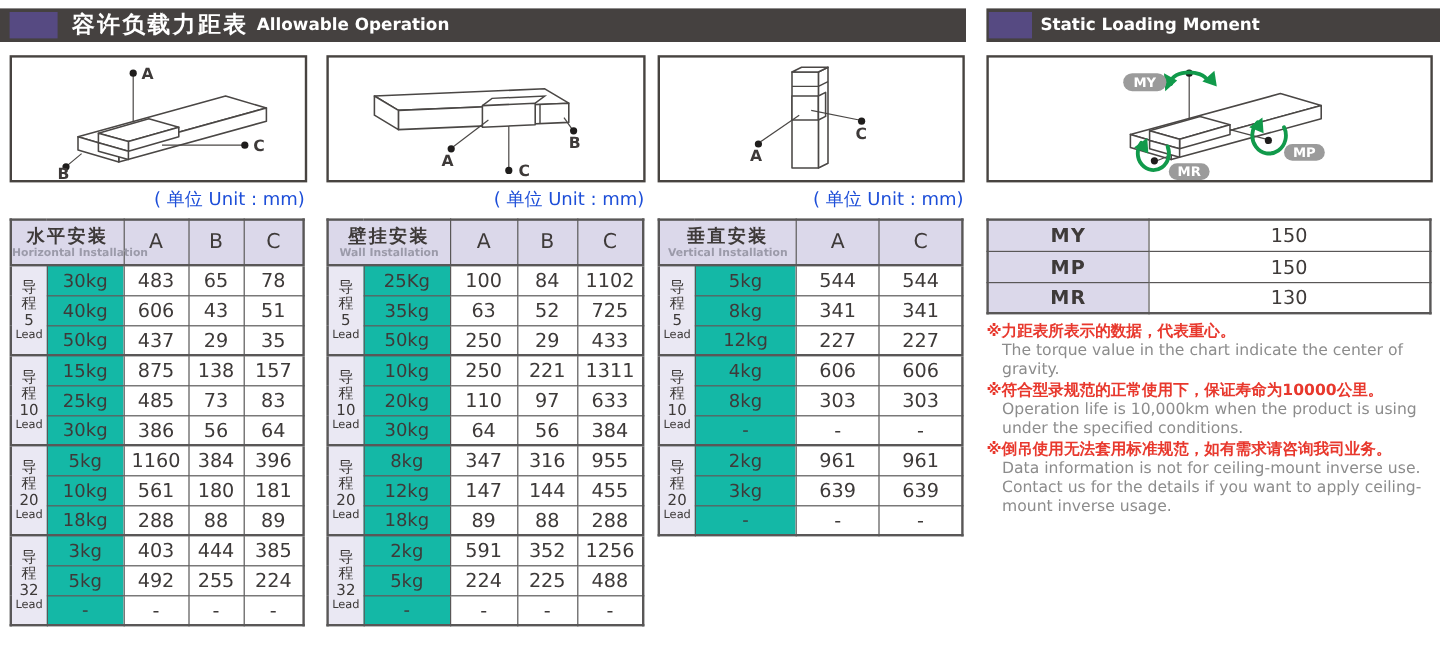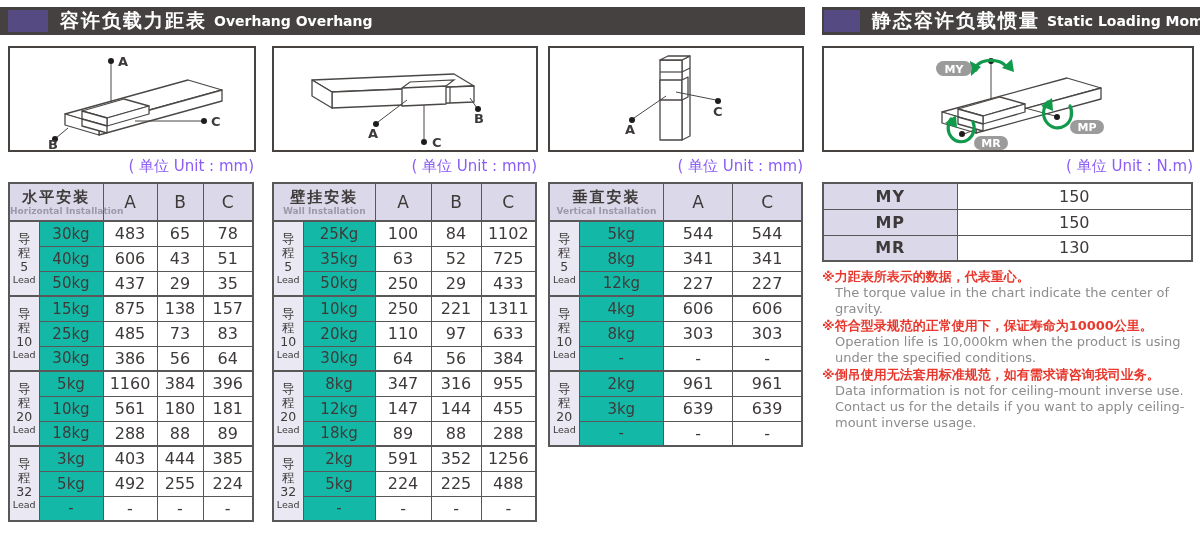--- a/index.html
+++ b/index.html
@@ -14,21 +14,21 @@
   .sq { width:40px; height:22px; background:#564a82; margin-left:8px; flex:0 0 auto; }
   .bar-right .sq { margin-left:2px; width:36px; }
   .bar-zh { color:#fff; font-size:19px; font-weight:bold; margin-left:12px; letter-spacing:2px; white-space:nowrap; }
   .bar-en { color:#fff; font-size:14px; font-weight:bold; margin-left:7px; white-space:nowrap; }
 
   
   .dbox { position:absolute; top:46px; height:106px; border:2px solid #474340; background:#fff; }
   .dbox svg { display:block; width:100%; height:100%; }
 
   
-  .unit { position:absolute; top:157px; font-size:15px; color:#8b5cf6; text-align:right; white-space:nowrap; }
+  .unit { position:absolute; top:157px; font-size:15px; color:#1d4ed8; text-align:right; white-space:nowrap; }
 
   
   .tblwrap { position:absolute; top:182px; }
   table { border-collapse:collapse; width:100%; table-layout:fixed;border-radius:28px; }
   table { border:2px solid #595757; }
   th,td { border:1px solid #595757; text-align:center; vertical-align:middle; padding:0; color:#3e3a39; }
   thead { border-bottom:2px solid #595757; }
   tbody.grp { border-top:2px solid #595757; }
   th.title { background:#dbd8ea; height:38px; }
   .tzh { font-size:15px; font-weight:bold; letter-spacing:2px; line-height:17px; }
@@ -63,25 +63,24 @@
   .btxt { font-family:"DejaVu Sans",sans-serif; font-weight:bold; font-size:11px; fill:#fff; text-anchor:middle; }
 </style>
 </head>
 <body>
 
 <div class="canvas">
 
   <div class="bar bar-left">
     <span class="sq"></span>
     <span class="bar-zh">容许负载力距表</span>
-    <span class="bar-en">Overhang Overhang</span>
+    <span class="bar-en">Allowable Operation</span>
   </div>
   <div class="bar bar-right">
     <span class="sq"></span>
-    <span class="bar-zh">静态容许负载惯量</span>
     <span class="bar-en">Static Loading Moment</span>
   </div>
 
   <div class="dbox" style="left:8px;width:248px">
     <svg viewBox="0 0 244 102">
       <g>
         <path class="face" d="M55,66 L178,32 L212,42 L89,76 Z"></path>
         <path class="face" d="M89,76 L212,42 L212,53 L89,87 Z"></path>
         <path class="face" d="M55,66 L89,76 L89,87 L55,77 Z"></path>
         <path class="face" d="M72,63 L114,51 L139,58 L97,70 Z"></path>
@@ -186,21 +185,20 @@
         <text class="btxt" x="263" y="82.5">MP</text>
         <rect class="badge" x="150" y="88" width="34" height="14" rx="7"></rect>
         <text class="btxt" x="167" y="98.5">MR</text>
       </g>
     </svg>
   </div>
 
   <div class="unit" style="left:8px;width:246px">( 单位 Unit : mm)</div>
   <div class="unit" style="left:272px;width:265px">( 单位 Unit : mm)</div>
   <div class="unit" style="left:548px;width:255px">( 单位 Unit : mm)</div>
-  <div class="unit" style="left:822px;width:371px">( 单位 Unit : N.m)</div>
 
   <div id="t-horizontal" class="tblwrap" style="left:8px;width:246px">
       <table>
         <colgroup>
           <col style="width: 30px;">
           <col style="width: 64px;">
           <col style="width: 54px;">
           <col style="width: 46px;">
           <col style="width: 50px;">
         </colgroup>

